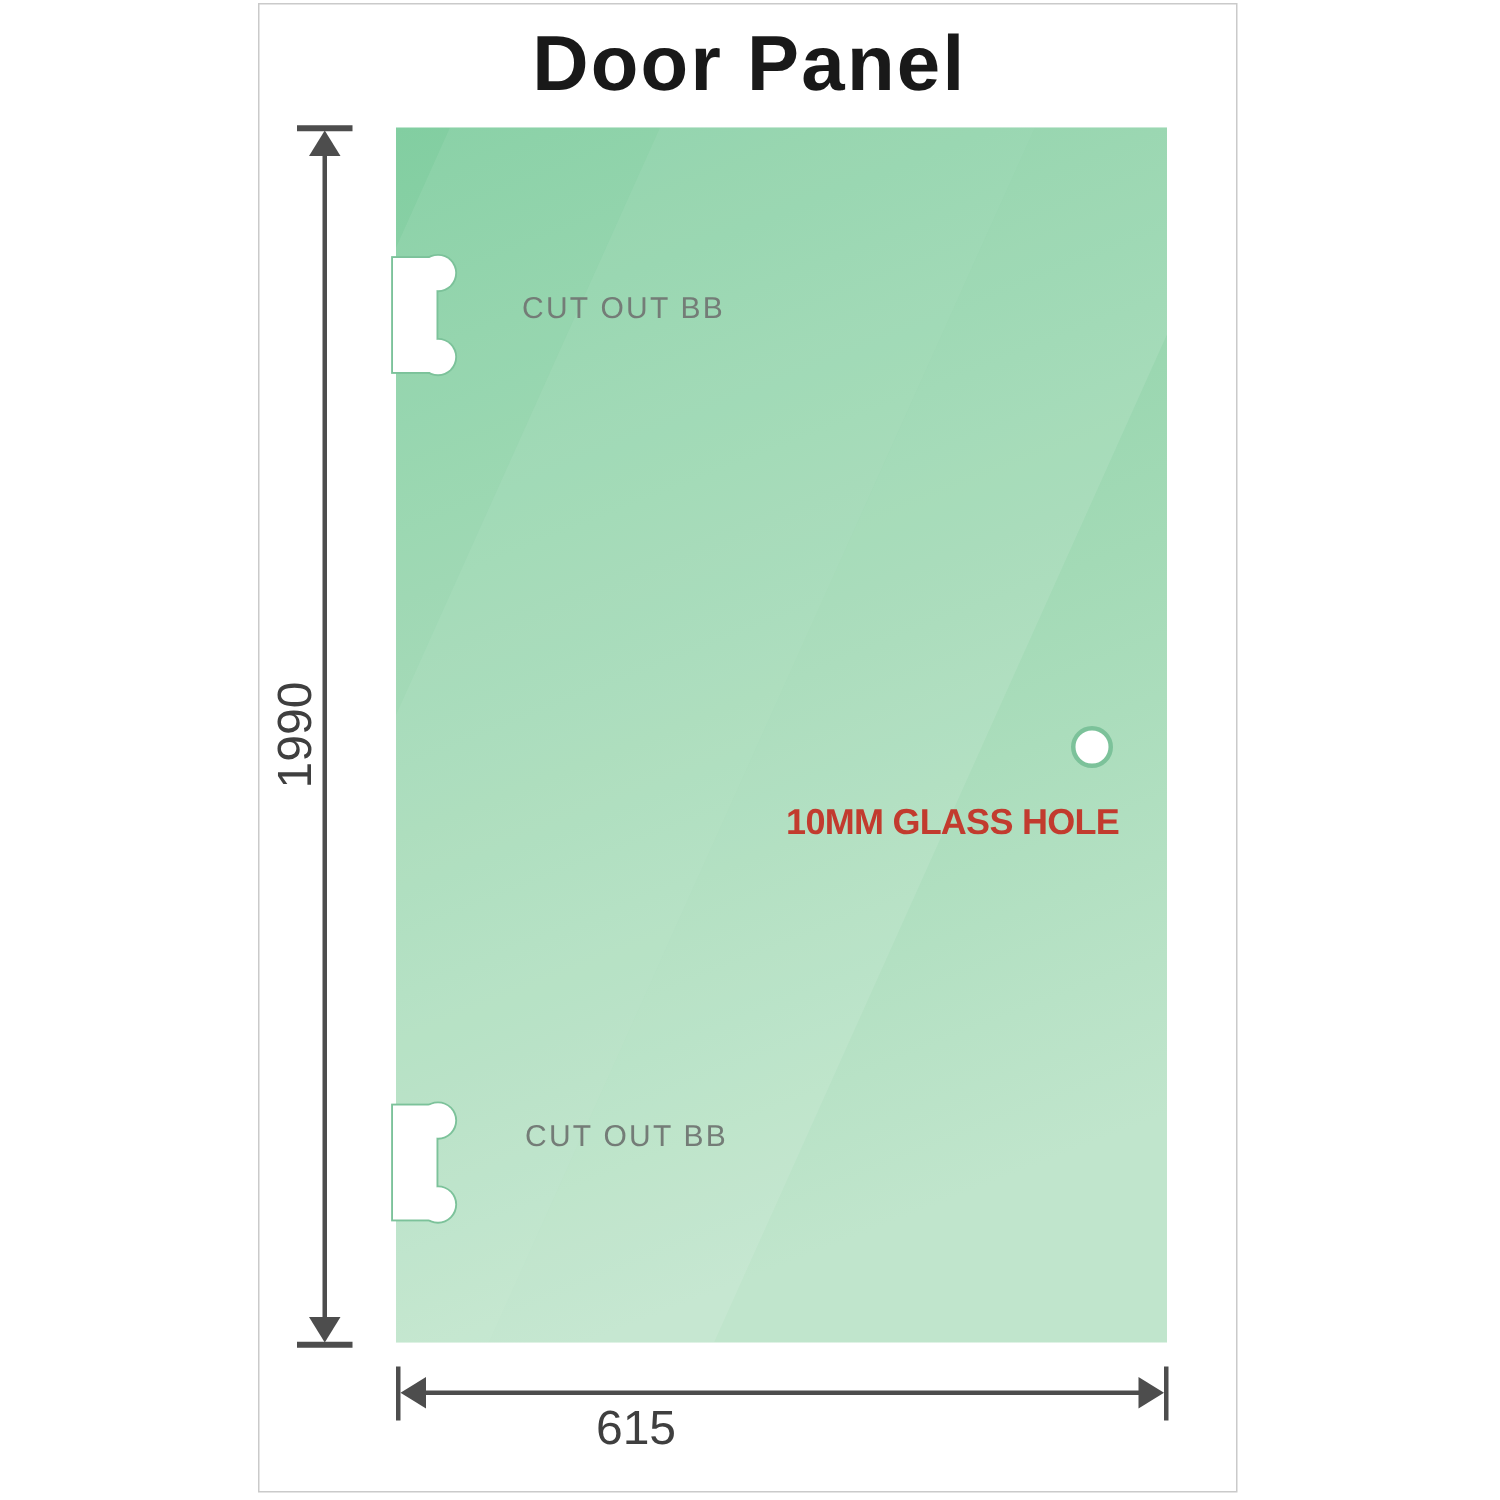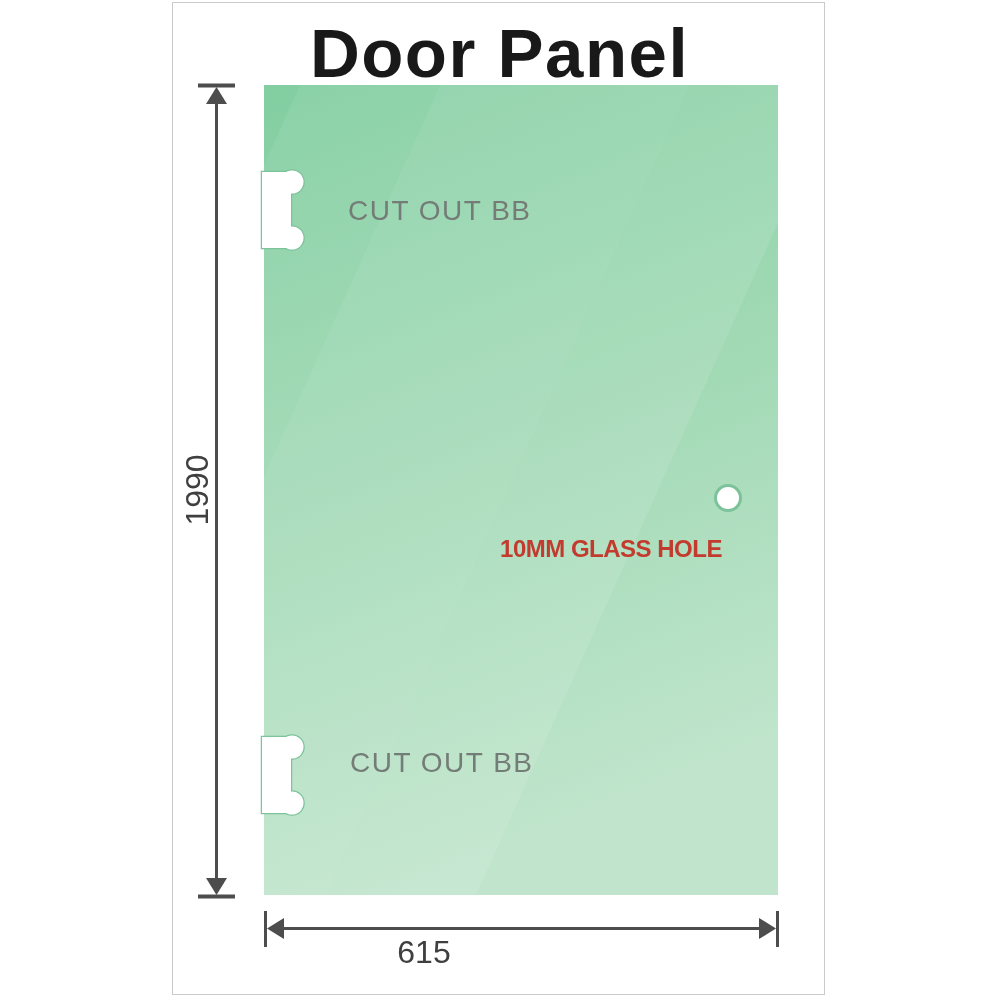--- a/index.html
+++ b/index.html
@@ -6,30 +6,30 @@
   .canvas{
     position:relative;width:1000px;height:1000px;background:#ffffff;overflow:hidden;
     font-family:"Liberation Sans", sans-serif;
   }
   .frame{
     position:absolute;left:172px;top:2px;width:653px;height:993px;
     border:1px solid #cacaca;background:#ffffff;box-sizing:border-box;
   }
   .title{
     position:absolute;left:172px;top:14px;width:655px;text-align:center;
-    font-size:69px;font-weight:bold;letter-spacing:1.5px;color:#191919;line-height:1.15;
+    font-size:52px;font-weight:bold;letter-spacing:1.5px;color:#191919;line-height:1.15;
   }
   .drawing{position:absolute;left:0;top:0;}
   .cutout-label{
-    position:absolute;font-size:28px;letter-spacing:1.5px;color:#747c77;white-space:nowrap;
+    position:absolute;font-size:20px;letter-spacing:1.5px;color:#747c77;white-space:nowrap;
   }
   .cutout-label.top{left:348px;top:195px;}
   .cutout-label.bottom{left:350px;top:747px;}
   .hole-label{
-    position:absolute;left:611px;top:549px;transform:translate(-50%,-50%);
+    position:absolute;left:635px;top:549px;transform:translate(-50%,-50%);
     font-size:24px;font-weight:bold;letter-spacing:-0.5px;color:#c23b2e;white-space:nowrap;
   }
   .dim-value{
     position:absolute;font-size:32px;color:#3f3f3f;white-space:nowrap;
   }
   .dim-value.height{left:197px;top:490px;transform:translate(-50%,-50%) rotate(-90deg);}
   .dim-value.width{left:424px;top:952px;transform:translate(-50%,-50%);}
 </style>
 </head>
 <body>

